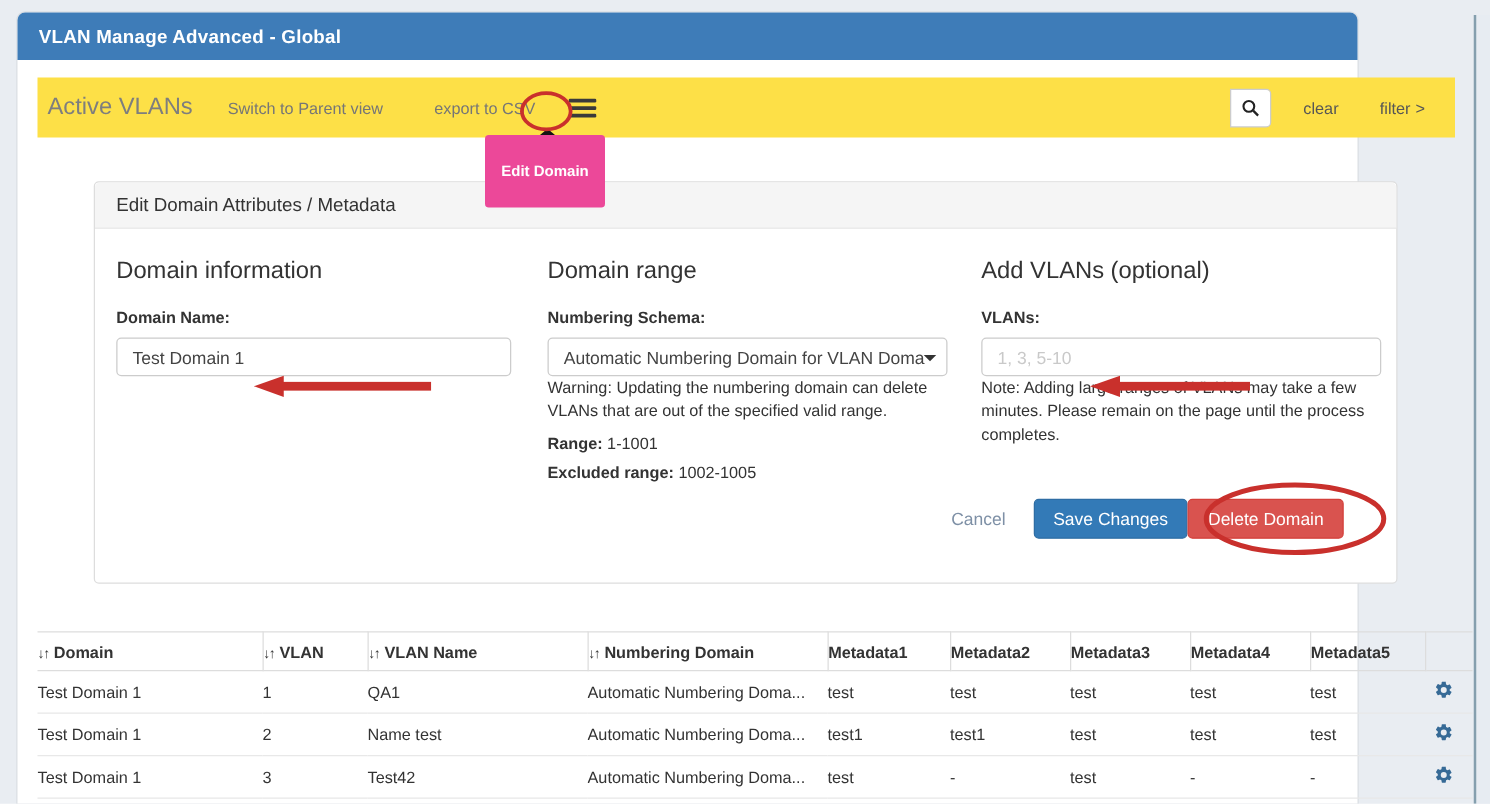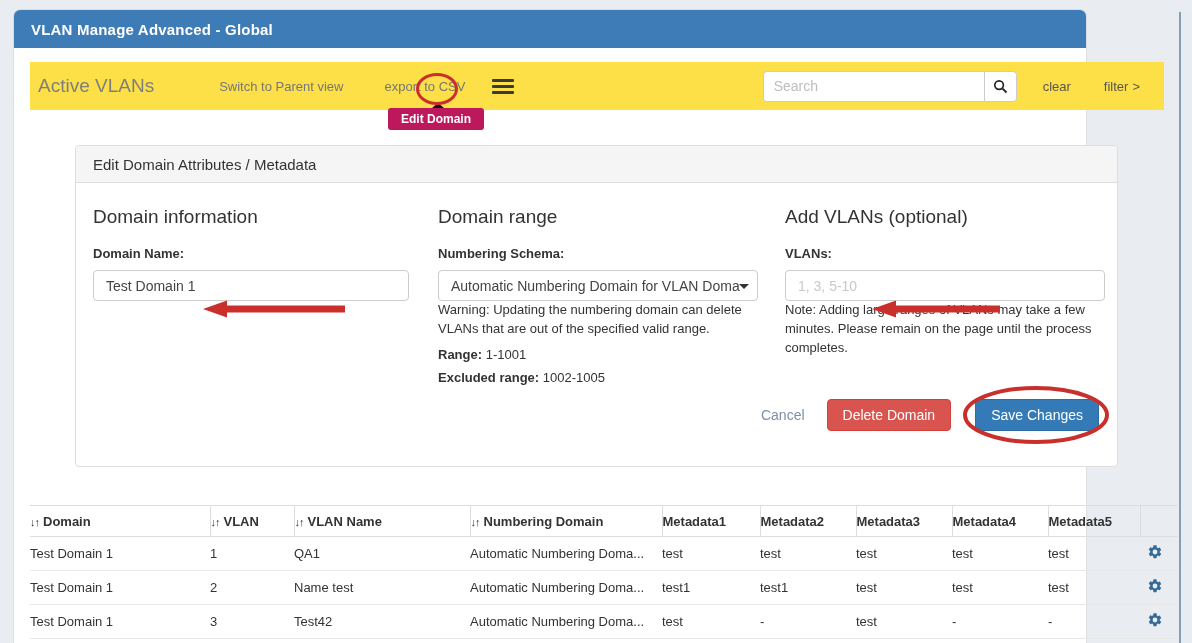--- a/index.html
+++ b/index.html
@@ -14,39 +14,39 @@
 
   
   .titlebar { position:absolute; left:0; top:0; width:100%; height:38px; background:#3e7cb8;
               border-radius:6px 6px 0 0; display:flex; align-items:center; padding-left:17px; }
   .titlebar .title { color:#fff; font-size:15px; font-weight:bold; letter-spacing:.2px; }
 
   
   .toolbar { position:absolute; left:16px; top:52px; width:1134px; height:48px; background:#fde047;
              display:flex; align-items:center; padding:0 24px 0 8px; }
   .tb-heading { font-size:19px; color:#7e7e7e; margin-right:28px; }
-  .tb-link { font-size:13px; color:#767676; cursor:pointer;margin-left:37px; }
+  .tb-link { font-size:13px; color:#767676; cursor:pointer; }
   .tb-link + .tb-link { margin-left:41px; }
   .hamburger { margin-left:27px; width:22px; display:flex; flex-direction:column; gap:3px; cursor:pointer; position:relative; }
   .hamburger span { display:block; height:3px; background:#3a3a3a; border-radius:1px; }
 
   .search-group { margin-left:auto; display:flex; align-items:center; }
   .search-input { width:221px; height:31px; border:1px solid #ccc; border-right:none; border-radius:4px 0 0 4px;
                   padding:0 10px; font-size:14px; color:#555; font-family:inherit; outline:none; }
   .search-input::placeholder { color:#bdbdbd; }
   .search-btn { width:33px; height:31px; border:1px solid #ccc; background:#fff; border-radius:0 4px 4px 0;
                 display:flex; align-items:center; justify-content:center; cursor:pointer; }
   .tb-action { font-size:13px; color:#565656; cursor:pointer; }
   .tb-action.clear { margin-left:26px; }
   .tb-action.filter { margin-left:33px; }
   .filter-chev { font-size:13px; margin-left:4px; color:#565656; }
 
   
-  .tooltip { position:absolute; left:374px; top:98px; background:#be185d; color:#fff; font-size:12px; font-weight:bold;
-             padding:4px 13px; border-radius:3px; white-space:nowrap; z-index:5; }
+  .tooltip { position:absolute; left:374px; top:98px; background:#ec4899; color:#fff; font-size:12px; font-weight:bold;
+             padding:22px 13px; border-radius:3px; white-space:nowrap; z-index:5; }
   .tooltip:before { content:""; position:absolute; top:-5px; left:44px; border-left:6px solid transparent;
                     border-right:6px solid transparent; border-bottom:5px solid #141414; }
 
   
   .panel { position:absolute; left:61px; top:135px; width:1043px; height:322px; border:1px solid #ddd;
            border-radius:4px; background:#fff; }
   .panel-header { height:37px; background:#f5f5f5; border-bottom:1px solid #ddd; border-radius:4px 4px 0 0;
                   display:flex; align-items:center; padding-left:17px; font-size:15px; color:#333; }
   .panel-body { position:relative; height:283px; }
   .pcol { position:absolute; top:23px; }
@@ -102,21 +102,20 @@
   <div class="toolbar">
     <span class="tb-heading">Active VLANs</span>
     <span class="tb-link">Switch to Parent view</span>
     <span class="tb-link">export to CSV</span>
     <div class="hamburger">
       <span></span>
         <span></span>
         <span></span>
     </div>
     <div class="search-group">
-      <input class="search-input" type="text" placeholder="Search" style="">
       <button class="search-btn">
         <svg width="15" height="15" viewBox="0 0 16 16">
           <circle cx="6.5" cy="6.5" r="4.6" fill="none" stroke="#222" stroke-width="1.8"></circle>
           <line x1="10.2" y1="10.2" x2="14.4" y2="14.4" stroke="#222" stroke-width="2"></line>
         </svg>
       </button>
       <span class="tb-action clear">clear</span>
       <span class="tb-action filter"><span>filter</span><span class="filter-chev">&gt;</span></span>
     </div>
   </div>
@@ -161,22 +160,22 @@
         <div class="help-text">Note: Adding large ranges of VLANs may take a few minutes. Please remain on the page until the process completes.</div>
         
         <svg class="annot" style="left:87px; top:93px;" width="128" height="20">
           <polygon points="0,10 24,1.5 24,18.5" fill="#c9302c"></polygon>
           <rect x="22" y="6.5" width="106" height="7" fill="#c9302c"></rect>
         </svg>
       </div>
 
       <div class="actions">
         <span class="cancel-link">Cancel</span>
+        <button class="btn btn-primary">Save Changes</button>
         <button class="btn btn-danger">Delete Domain</button>
-        <button class="btn btn-primary">Save Changes</button>
       </div>
     </div>
   </div>
 
   <svg class="annot" style="left:947px; top:375px;" width="150" height="60">
     <ellipse cx="75" cy="30" rx="71" ry="27" fill="none" stroke="#c9302c" stroke-width="4"></ellipse>
   </svg>
 
   <table class="vlan-table">
     <colgroup>

